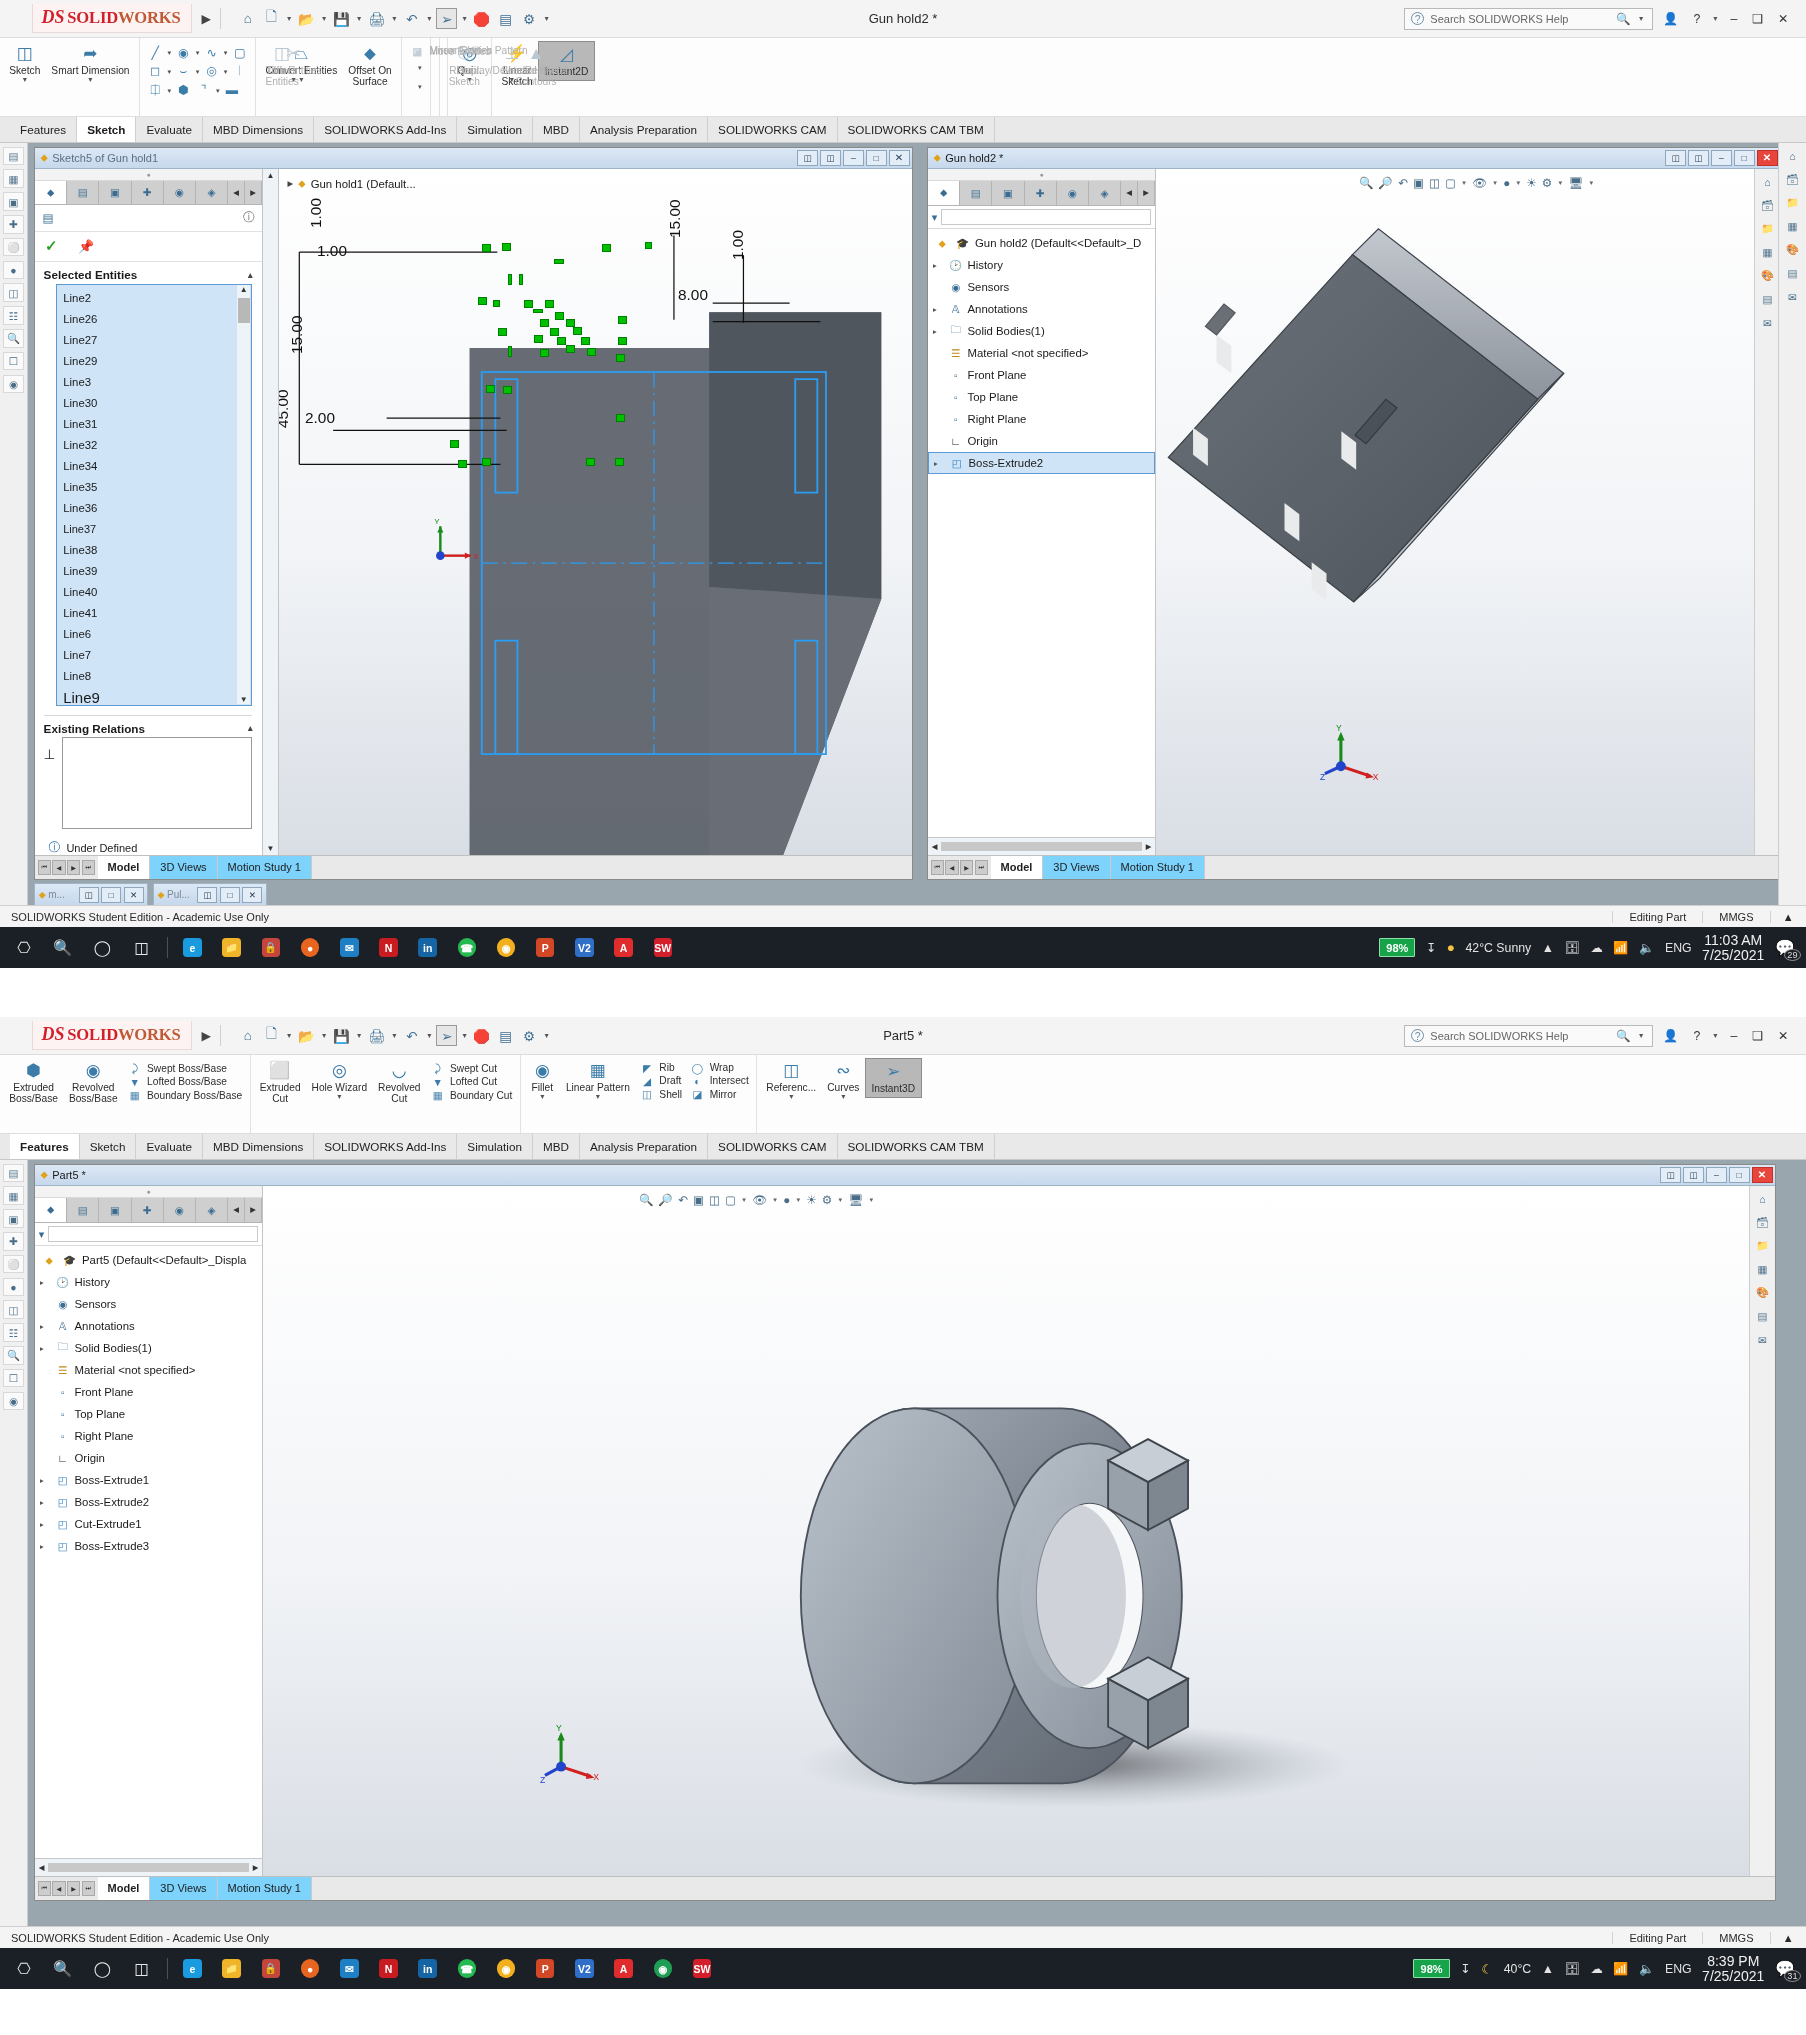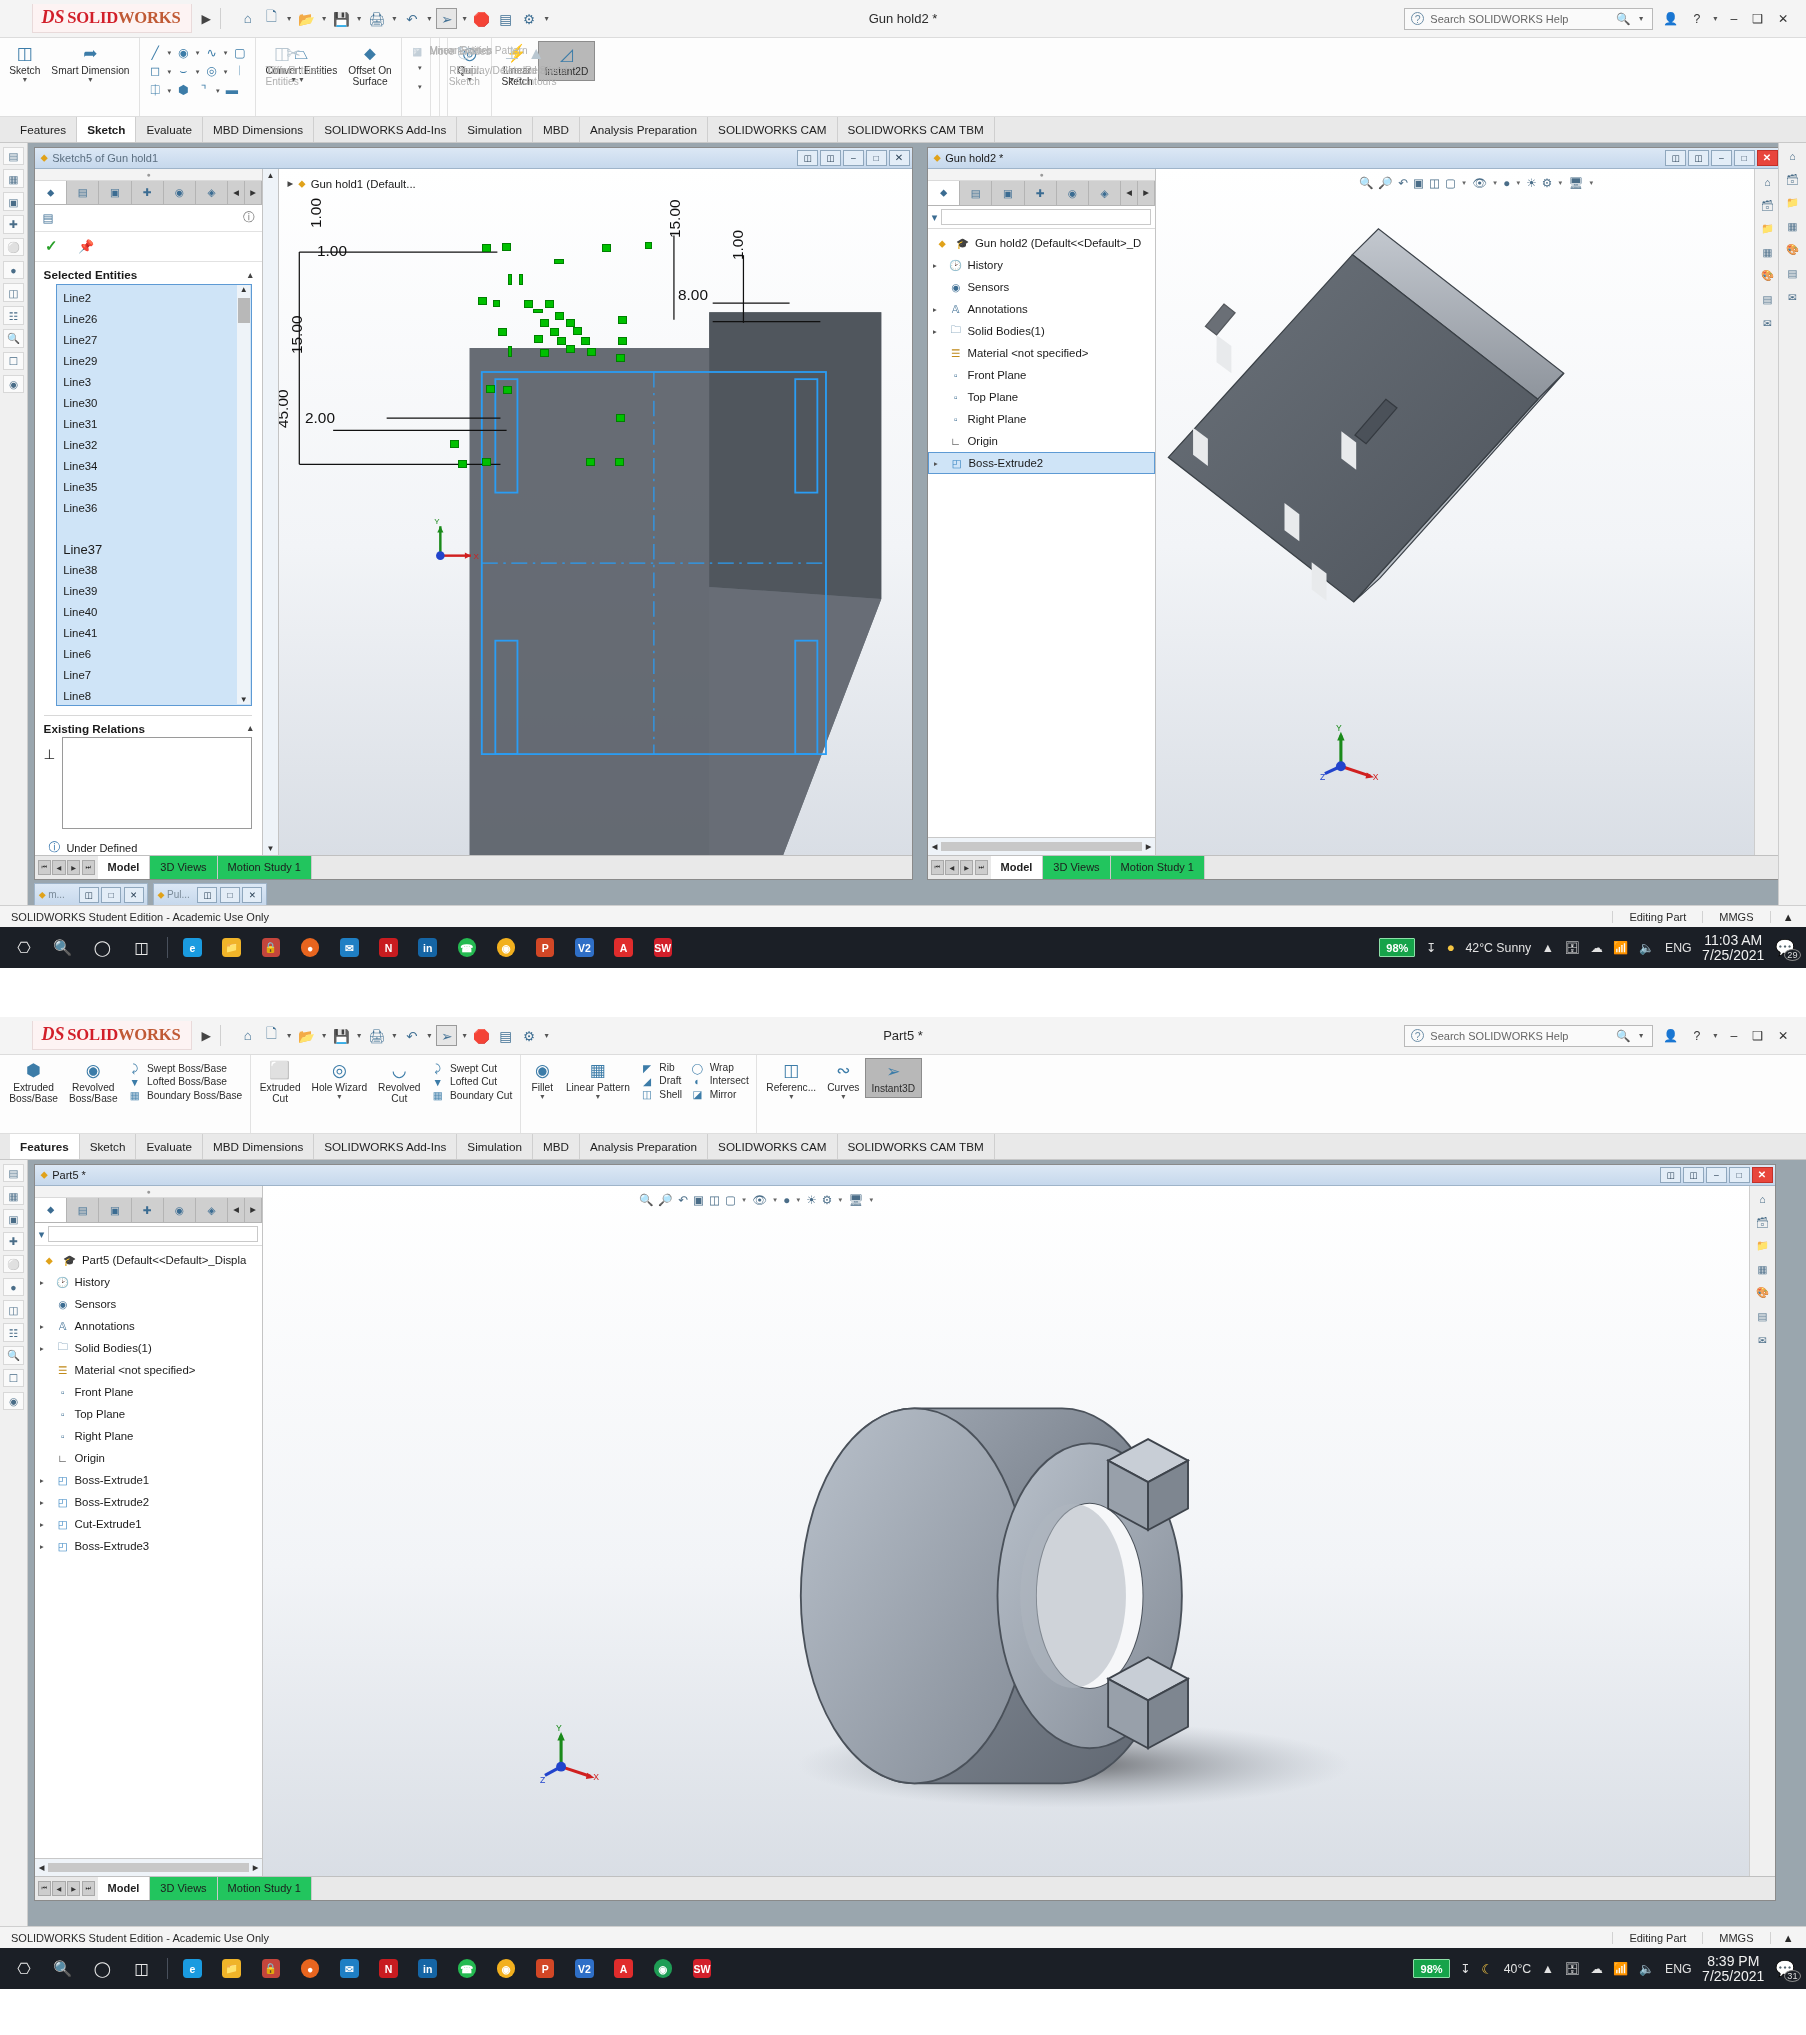--- a/index.html
+++ b/index.html
@@ -162,21 +162,21 @@
 
   
   .mdi-foot { height:23.4px; background:#e9e9e9; border-top:0.6px solid #c0c0c0;
               display:flex; align-items:stretch; }
   .navbtns { display:flex; align-items:center; padding:0 2.5px; gap:1.2px; }
   .navbtns .nb { width:13.5px; height:15px; border:0.6px solid #a9a9a9;
                  background:#cdcdcd; font-size:6.2px; display:flex;
                  align-items:center; justify-content:center; color:#333; }
   .mdi-foot .mt { padding:0 10px; display:flex; align-items:center;
                   font-size:11px; color:#1d1d1d; border-right:0.6px solid #cacaca;
-                  background:#22c55e; }
+                  background:#7dd3fc; }
   .mdi-foot .mt.sel { background:#ffffff; font-weight:bold; }
 
   
   .minbar { position:absolute; left:34px; bottom:0px; display:flex; gap:5px; z-index:7;}
   .minwin { display:flex; align-items:center; gap:2.5px;
             background:linear-gradient(#dce8f5,#c6d8ec);
             border:0.6px solid #9fb4c9; border-bottom:none; padding:2.5px 3.1px 2.5px 3.7px; }
   .minwin .ic { font-size:10px; color:#e0a21a; }
   .minwin .nm { font-size:10px; color:#7b8b99; width:28px; }
   .minwin .b { width:20px; height:16px; border:0.6px solid #8fa7bd;
@@ -469,21 +469,21 @@
                 <div class="ent" style="font-size: 11.4px; color: rgb(26, 26, 26); height: 21px; line-height: 21px;">Line26</div>
                 <div class="ent" style="font-size: 11.4px; color: rgb(26, 26, 26); height: 21px; line-height: 21px;">Line27</div>
                 <div class="ent" style="font-size: 11.4px; color: rgb(26, 26, 26); height: 21px; line-height: 21px;">Line29</div>
                 <div class="ent" style="font-size: 11.4px; color: rgb(26, 26, 26); height: 21px; line-height: 21px;">Line3</div>
                 <div class="ent" style="font-size: 11.4px; color: rgb(26, 26, 26); height: 21px; line-height: 21px;">Line30</div>
                 <div class="ent" style="font-size: 11.4px; color: rgb(26, 26, 26); height: 21px; line-height: 21px;">Line31</div>
                 <div class="ent" style="font-size: 11.4px; color: rgb(26, 26, 26); height: 21px; line-height: 21px;">Line32</div>
                 <div class="ent" style="font-size: 11.4px; color: rgb(26, 26, 26); height: 21px; line-height: 21px;">Line34</div>
                 <div class="ent" style="font-size: 11.4px; color: rgb(26, 26, 26); height: 21px; line-height: 21px;">Line35</div>
                 <div class="ent" style="font-size: 11.4px; color: rgb(26, 26, 26); height: 21px; line-height: 21px;">Line36</div>
-                <div class="ent" style="font-size: 13px; color: rgb(26, 26, 26); height: 21px; line-height: 21px; margin-top: 20px;">Line37</div>
+                <div class="ent" style="font-size: 11px; color: rgb(26, 26, 26); height: 21px; line-height: 21px;">Line37</div>
                 <div class="ent" style="font-size: 11.4px; color: rgb(26, 26, 26); height: 21px; line-height: 21px;">Line38</div>
                 <div class="ent" style="font-size: 11.4px; color: rgb(26, 26, 26); height: 21px; line-height: 21px;">Line39</div>
                 <div class="ent" style="font-size: 11.4px; color: rgb(26, 26, 26); height: 21px; line-height: 21px;">Line40</div>
                 <div class="ent" style="font-size: 11.4px; color: rgb(26, 26, 26); height: 21px; line-height: 21px;">Line41</div>
                 <div class="ent" style="font-size: 11.4px; color: rgb(26, 26, 26); height: 21px; line-height: 21px;">Line6</div>
                 <div class="ent" style="font-size: 11.4px; color: rgb(26, 26, 26); height: 21px; line-height: 21px;">Line7</div>
                 <div class="ent" style="font-size: 11.4px; color: rgb(26, 26, 26); height: 21px; line-height: 21px;">Line8</div>
                 <div class="ent" style="font-size: 15px; color: rgb(26, 26, 26); height: 21px; line-height: 21px;">Line9</div>
               </div>
             <div style="position:absolute;right:0.6px;top:0.6px;bottom:0.6px;width:13.5px;background:#eef3f8;display:flex;flex-direction:column;justify-content:space-between;align-items:center">

